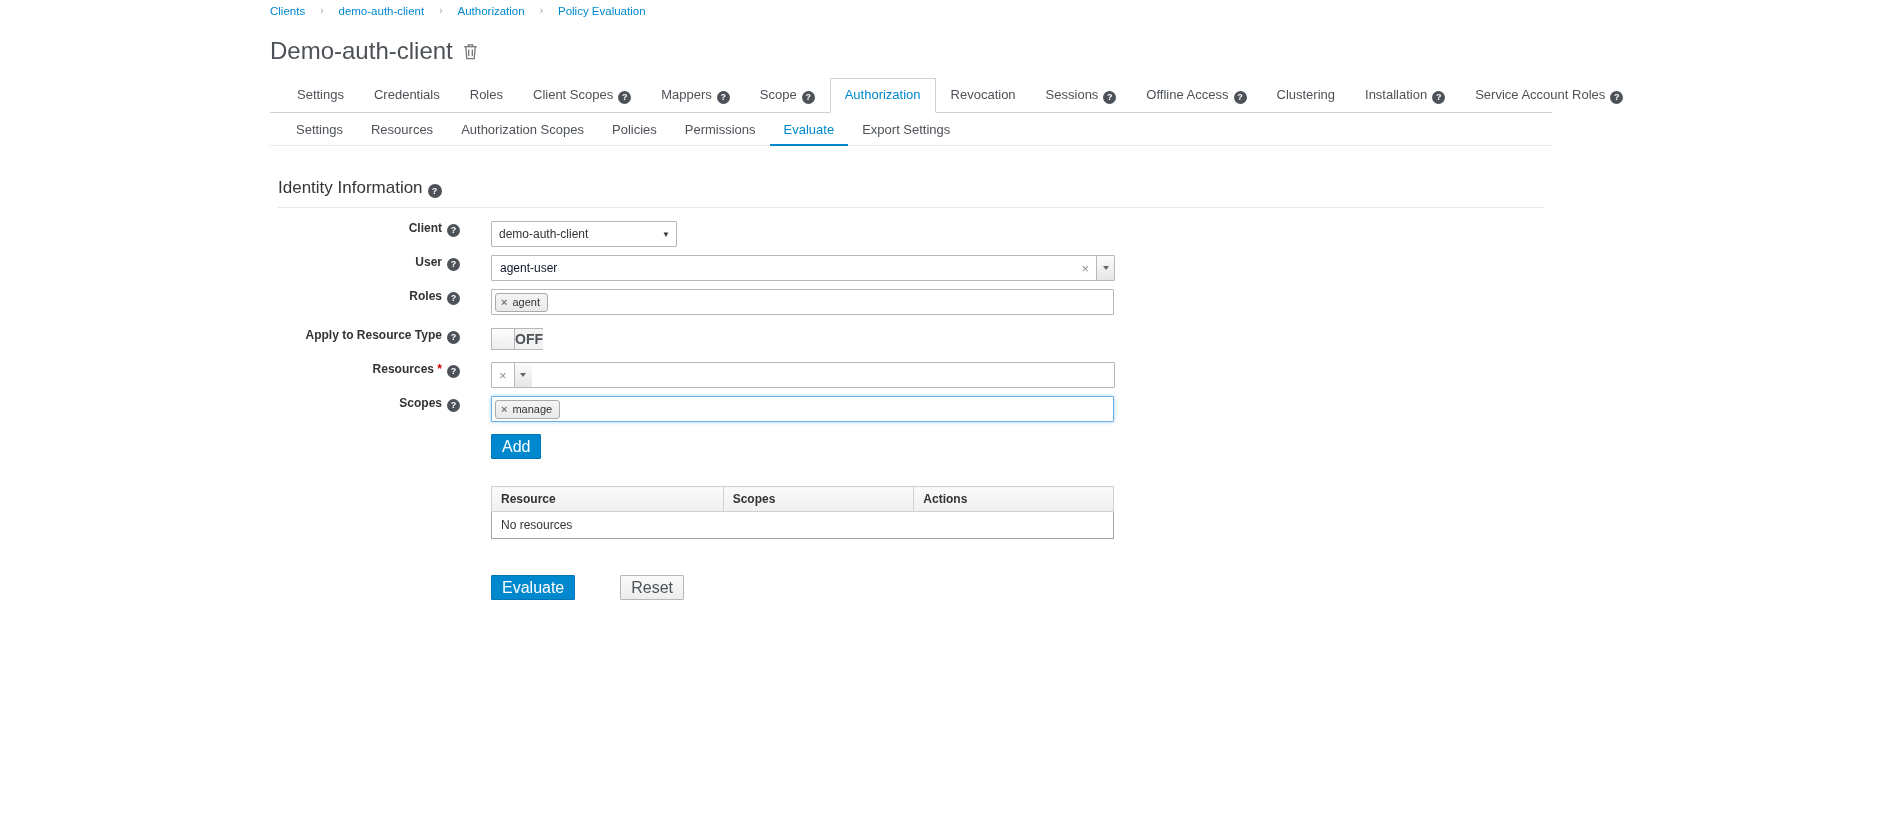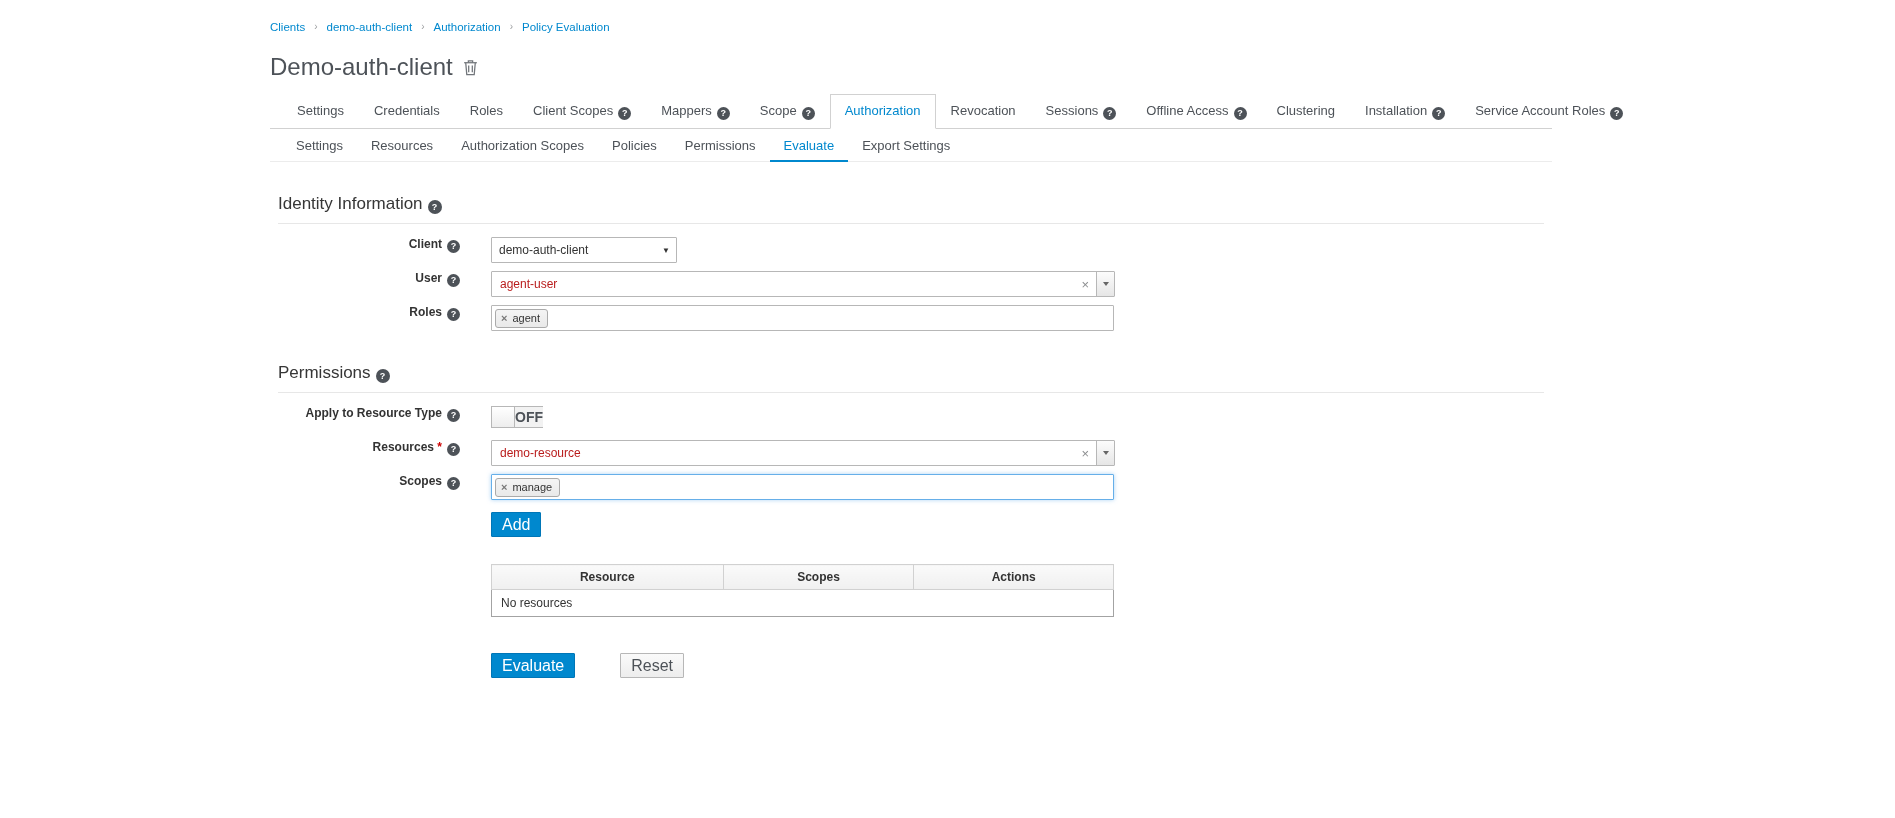--- a/index.html
+++ b/index.html
@@ -6,21 +6,21 @@
   html, body { margin:0; padding:0; background:#fff; }
   body {
     font-family: "Liberation Sans", "DejaVu Sans", sans-serif;
     color:#4d5258;
     width:1895px; height:818px;
     overflow:hidden;
   }
   .content { margin-left:270px; width:1282px; }
 
   
-  .breadcrumb { padding-top:21px; font-size:11.5px; display:flex; align-items:flex-start; gap:9px; }
+  .breadcrumb { padding-top:5px; font-size:11.5px; display:flex; align-items:flex-start; gap:15px; }
   .breadcrumb a { color:#0088ce; text-decoration:none; cursor:pointer; }
   .crumb-sep { color:#9d9fa1; font-size:10px; }
 
   
   .page-title { margin-top:20px; display:flex; align-items:center; gap:10px; }
   .page-title h1 { margin:0; font-size:24px; font-weight:400; color:#4d5258; }
   .trash-btn { background:none; border:none; padding:0; cursor:pointer; display:flex; align-items:center; }
 
   
   .tabs-main { border-bottom:1px solid #d1d1d1; margin-top:13px; }
@@ -79,21 +79,21 @@
   }
   .native-select .caret {
     position:absolute; right:7px; top:9px; font-size:8px; color:#333; pointer-events:none;
   }
 
   
   .s2-single {
     width:624px; height:26px; border:1px solid #b7b7b7; border-radius:1px; background:#fff;
     display:flex; align-items:center; cursor:pointer;
   }
-  .s2-text { flex:1; font-size:12px; color:#b91c1c; padding-left:8px; }
+  .s2-text { flex:1; font-size:12px; color:#0f172a; padding-left:8px; }
   .s2-clear { color:#8b8d8f; font-size:13px; padding:0 7px; cursor:pointer; line-height:1; }
   .s2-btn {
     width:18px; align-self:stretch; border-left:1px solid #b7b7b7;
     background:linear-gradient(#fcfcfc,#e6e6e6);
     display:flex; align-items:center; justify-content:center; cursor:pointer; flex:none;
   }
   .s2-arrow { width:0; height:0; border-left:3px solid transparent; border-right:3px solid transparent; border-top:4px solid #666; }
 
   
   .s2-multi {
@@ -121,21 +121,21 @@
   .btn-primary { background:#0088ce; border:1px solid #0076b7; color:#fff; }
   .btn-default { background:linear-gradient(#fafafa,#ededed); border:1px solid #b7b7b7; color:#4d5258;margin-left:40px; }
 
   .add-row { margin:12px 0 0 221px; }
   .action-row { margin:36px 0 0 221px; display:flex; gap:5px; }
 
   
   .res-table { margin:27px 0 0 221px; width:623px; border-collapse:collapse; font-size:12px; color:#333; }
   .res-table th {
     background:linear-gradient(#fafafa,#f0f0f0); border:1px solid #d1d1d1;
-    text-align:center; font-weight:700; padding:5px 9px;
+    text-align:left; font-weight:700; padding:5px 9px;
   }
   .res-table td { border:1px solid #a3a3a3; padding:6px 9px; }
 </style>
 </head>
 <body>
 
 <div class="content">
 
   <div class="breadcrumb">
     <a>Clients</a>
@@ -234,44 +234,40 @@
           <span class="s2-tag">
             <span class="tag-close">×</span>
             <span>agent</span>
           </span>
         </div>
       </div>
     </div>
   </div>
 
 
-  <h2 class="section-head ruled">
-    <span>Permissions</span><span class="help-icon">?</span>
-  </h2>
 
   <div class="form">
     <div class="form-row">
       <div class="form-label">
         <span>Apply to Resource Type</span><span class="help-icon">?</span>
       </div>
       <div class="form-field">
         <div class="onoff">
           <span class="onoff-handle"></span>
           <span class="onoff-label">OFF</span>
         </div>
       </div>
     </div>
 
     <div class="form-row">
       <div class="form-label">
         <span>Resources</span> <span class="required">*</span><span class="help-icon">?</span>
       </div>
       <div class="form-field">
         <div class="s2-single">
-          <span class="s2-text">demo-resource</span>
           <span class="s2-clear">×</span>
           <span class="s2-btn">
               <span class="s2-arrow"></span>
             </span>
         </div>
       </div>
     </div>
 
     <div class="form-row">
       <div class="form-label">

